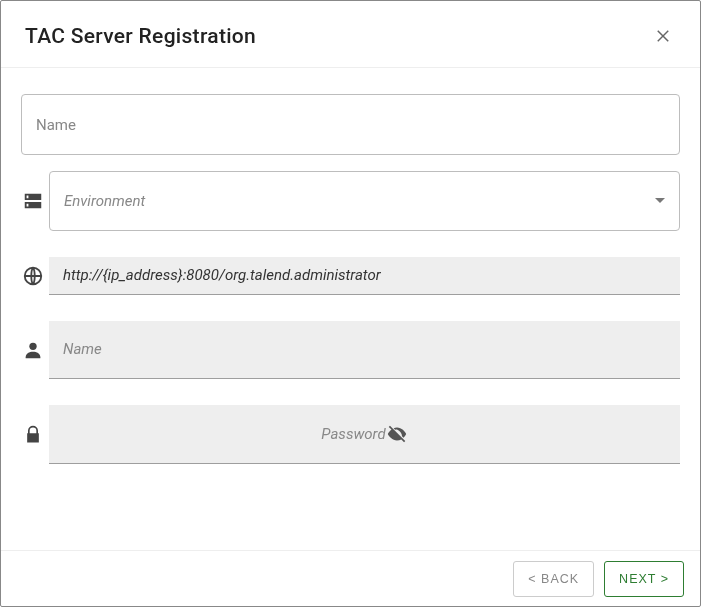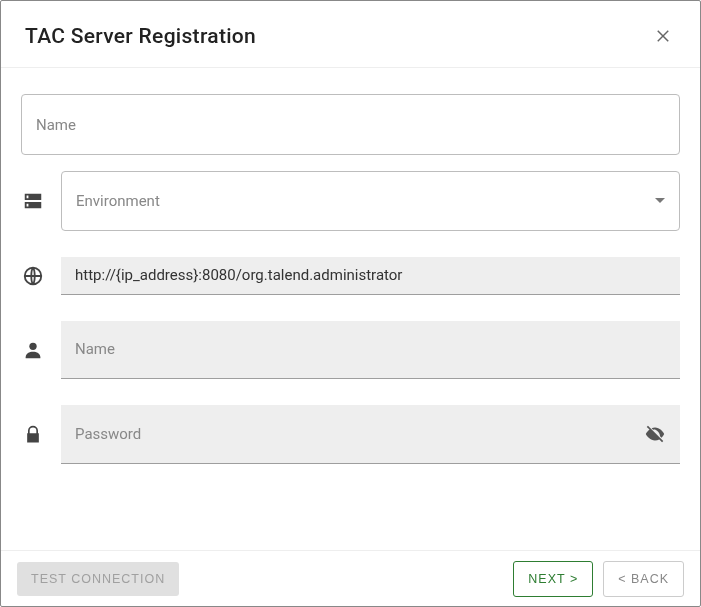--- a/index.html
+++ b/index.html
@@ -45,21 +45,22 @@
       margin-bottom: 16px;
     }
     .name-field label {
       font-size: 15px;
       color: #888;
     }
     .icon-row {
       display: flex;
       align-items: center;
       margin-bottom: 26px;
-      gap: 16px;
+      gap: 4px;
+      font-style: italic;
     }
     .icon-col {
       flex: 0 0 24px;
       display: flex;
       justify-content: center;
       color: #444;
     }
     .field-col {
       flex: 1;
       min-width: 0;
@@ -95,21 +96,21 @@
       display: block;
     }
     .filled-field .placeholder {
       color: #888;
     }
     .filled-field.single {
       padding: 18px 14px;
     }
     .password-row {
       display: flex;
-      justify-content: space-between;
+      justify-content: center;
       align-items: center;
     }
     .footer {
       position: absolute;
       left: 0; right: 0; bottom: 0;
       height: 56px;
       border-top: 1px solid #eee;
       display: flex;
       align-items: center;
       padding: 0 16px;
@@ -224,17 +225,16 @@
             <path d="M12 5c5 0 9 4.5 10 7-.4 1-1.4 2.6-3 4l-1.5-1.5A9 9 0 0012 7c-.7 0-1.4.1-2 .3L8.3 5.6C9.5 5.2 10.7 5 12 5zM3 4.3L4.3 3l16.7 16.7-1.3 1.3-3-3c-1.4.6-3 1-4.7 1-5 0-9-4.5-10-7 .5-1.3 1.9-3.4 4-5L3 4.3zm6.5 6.5l4.7 4.7A4 4 0 019.5 10.8z"></path>
           </svg>
         </span>
       </div>
     </div>
   </div>
 
 </div>
 
 <div class="footer">
-  <button class="btn btn-disabled">TEST CONNECTION</button>
   <div class="spacer"></div>
+  <button class="btn btn-outline">&lt; BACK</button>
   <button class="btn btn-primary">NEXT &gt;</button>
-  <button class="btn btn-outline">&lt; BACK</button>
 </div>
 
 </body></html>

